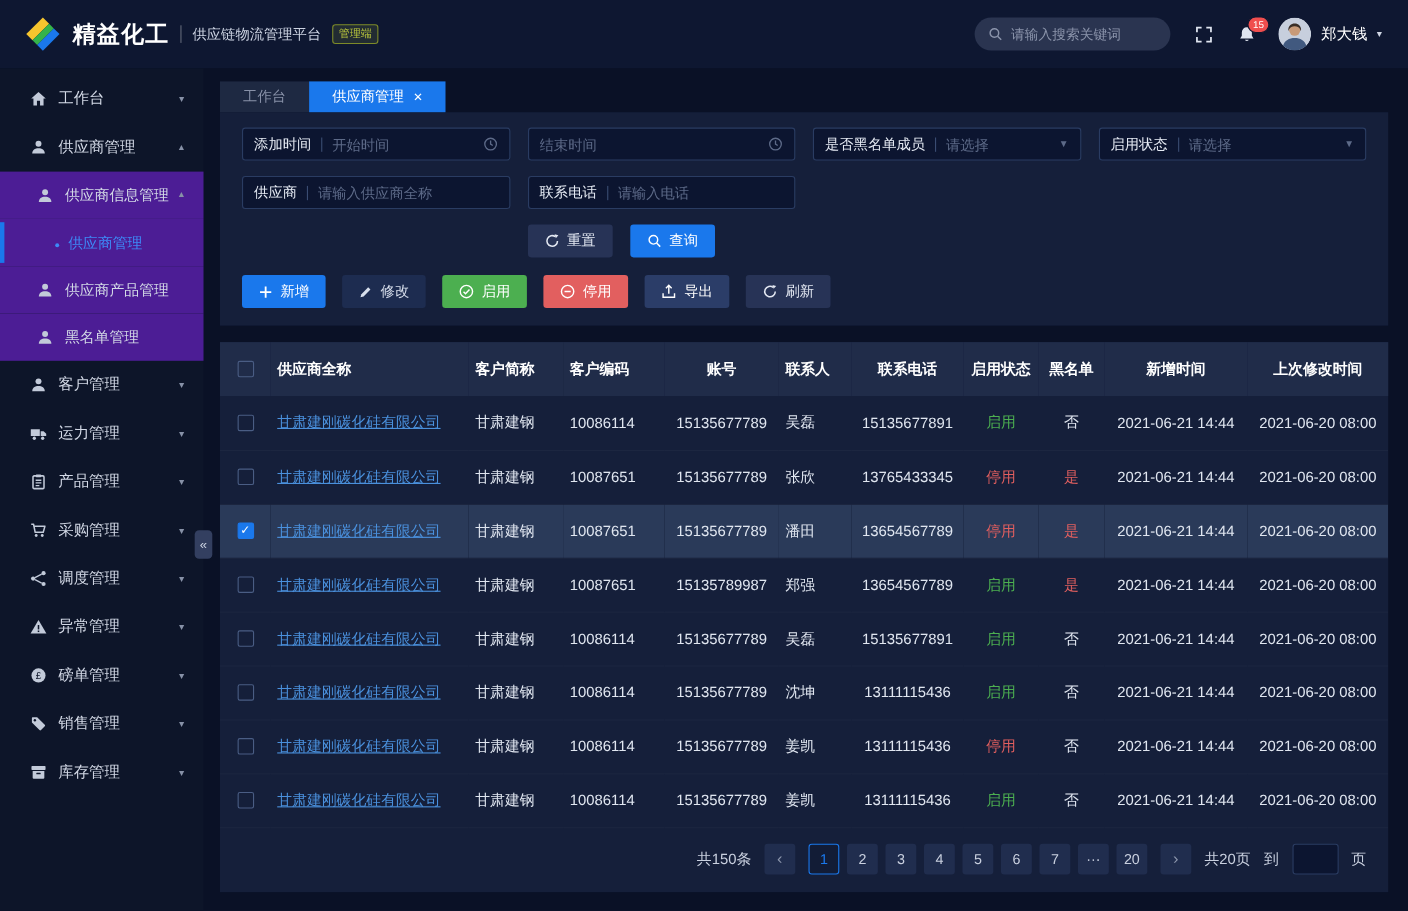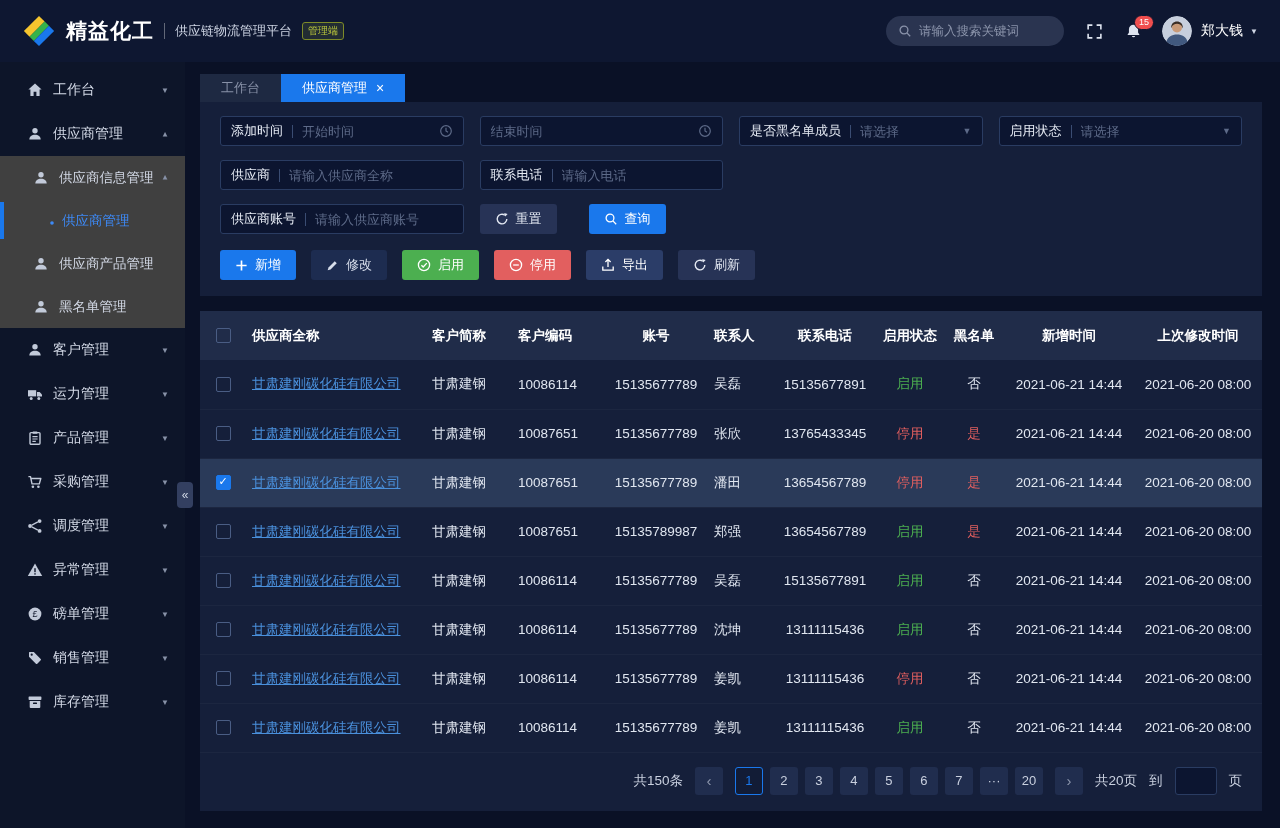--- a/index.html
+++ b/index.html
@@ -23,21 +23,21 @@
   .avatar{width:30px;height:30px;border-radius:50%;margin-left:20px;overflow:hidden;cursor:pointer}
   .uname{margin-left:9px;font-size:14px;color:#fff}
   .hcaret{margin-left:7px;font-size:8px;color:#cfd6e4}
   
   .sidebar{position:absolute;top:62px;left:0;width:185px;bottom:0;background:#0d1529;padding-top:6px}
   .side-item{display:flex;align-items:center;height:44px;padding:0 16px 0 27px;color:#d3d9e6;font-size:14px;cursor:pointer;position:relative;white-space:nowrap}
   .side-item .sicon{width:16px;height:16px;margin-right:10px;color:#c2cad9;flex:none}
   .side-item .slabel{flex:1;overflow:hidden}
   .side-item .chev{font-size:8px;color:#8791a7}
   .side-item .chev.up{transform:rotate(180deg)}
-  .side-item.sub{background:#404040;height:43px;font-size:13.5px}
+  .side-item.sub{background:#4c1d95;height:43px;font-size:13.5px}
   .side-item.lvl2{padding-left:33px}
   .side-item.lvl3{padding-left:44px}
   .side-item.lvl3 .sicon{width:12px;height:12px;margin-right:6px}
   .side-item.active{color:#3d8af7}
   .side-item.active .sicon{color:#3d8af7}
   .side-item.active::before{content:"";position:absolute;left:0;top:3px;bottom:3px;width:4px;background:var(--accent,#1a78ec)}
   .side-item.hovered{background:#070d1d}
   .collapse-handle{position:absolute;right:-8px;top:420px;width:16px;height:26px;background:#333f60;border-radius:4px;display:flex;align-items:center;justify-content:center;font-size:12px;color:#cfd6e4;z-index:4;cursor:pointer}
   
   .main{position:absolute;top:62px;left:185px;right:0;bottom:0;padding:12px 18px 0 15px}
@@ -49,21 +49,21 @@
   
   .filter-card{padding:14px 20px 16px}
   .fgrid{display:grid;grid-template-columns:repeat(4,1fr);gap:14px 16px;margin-bottom:14px}
   .field{height:30px;background:#0c1530;border:1px solid #2a3c62;border-radius:3px;display:flex;align-items:center;padding:0 10px;min-width:0}
   .flabel{font-size:13px;color:#e6ebf4;white-space:nowrap}
   .vdiv{width:1px;height:13px;background:#3a4c72;margin:0 9px;flex:none}
   .field input{flex:1;min-width:0;background:transparent;border:none;outline:none;color:#fca5a5;font-size:13px;font-family:inherit}
   .field input::placeholder{color:#5d6a88}
   .ficon{color:#5d6a88;flex:none;margin-left:6px}
   .fcaret{color:#5d6a88;font-size:9px;flex:none;margin-left:6px}
-  .inline-btns{grid-column:2/5;display:flex;gap:32px;align-items:flex-end}
+  .inline-btns{grid-column:2/5;display:flex;gap:16px;align-items:flex-end}
   .btnrow{display:flex;gap:15px;align-items:flex-end;margin-top:16px}
   .btn{height:30px;border:none;border-radius:3px;display:inline-flex;align-items:center;justify-content:center;gap:7px;font-size:13px;color:#fff;padding:0 15px;cursor:pointer;font-family:inherit}
   .btn-dark{background:#273356;color:#e3e8f2}
   .btn-primary{background:var(--accent,#1a78ec)}
   .btn-outline{background:#1d2c50;color:#d8dfec}
   .btn-green{background:var(--green,#4caf50)}
   .btn-red{background:var(--red,#e25f5f)}
   .btn-export{background:#2b3d68}
   
   .table-card{margin-top:15px;padding-bottom:2px}
@@ -356,25 +356,20 @@
         <span class="vdiv"></span>
         <input placeholder="请输入供应商全称" style="">
       </div>
       <div class="field">
         <span class="flabel">联系电话</span>
         <span class="vdiv"></span>
         <input placeholder="请输入电话" style="">
       </div>
     </div>
     <div class="fgrid" style="margin-bottom:0">
-      <div class="field">
-        <span class="flabel">供应商账号</span>
-        <span class="vdiv"></span>
-        <input placeholder="请输入供应商账号" style="">
-      </div>
       <div class="inline-btns">
         <button class="btn btn-dark">
           <span>
               <svg width="14" height="14" viewBox="0 0 14 14">
                 <path d="M11.8 7A4.8 4.8 0 1 1 9.9 3.2" fill="none" stroke="currentColor" stroke-width="1.4"></path>
                 <path fill="currentColor" d="M9.2 1 12.6 1.9l-2.3 2.7Z"></path>
               </svg>
             </span>
           <span>重置</span>
         </button>

